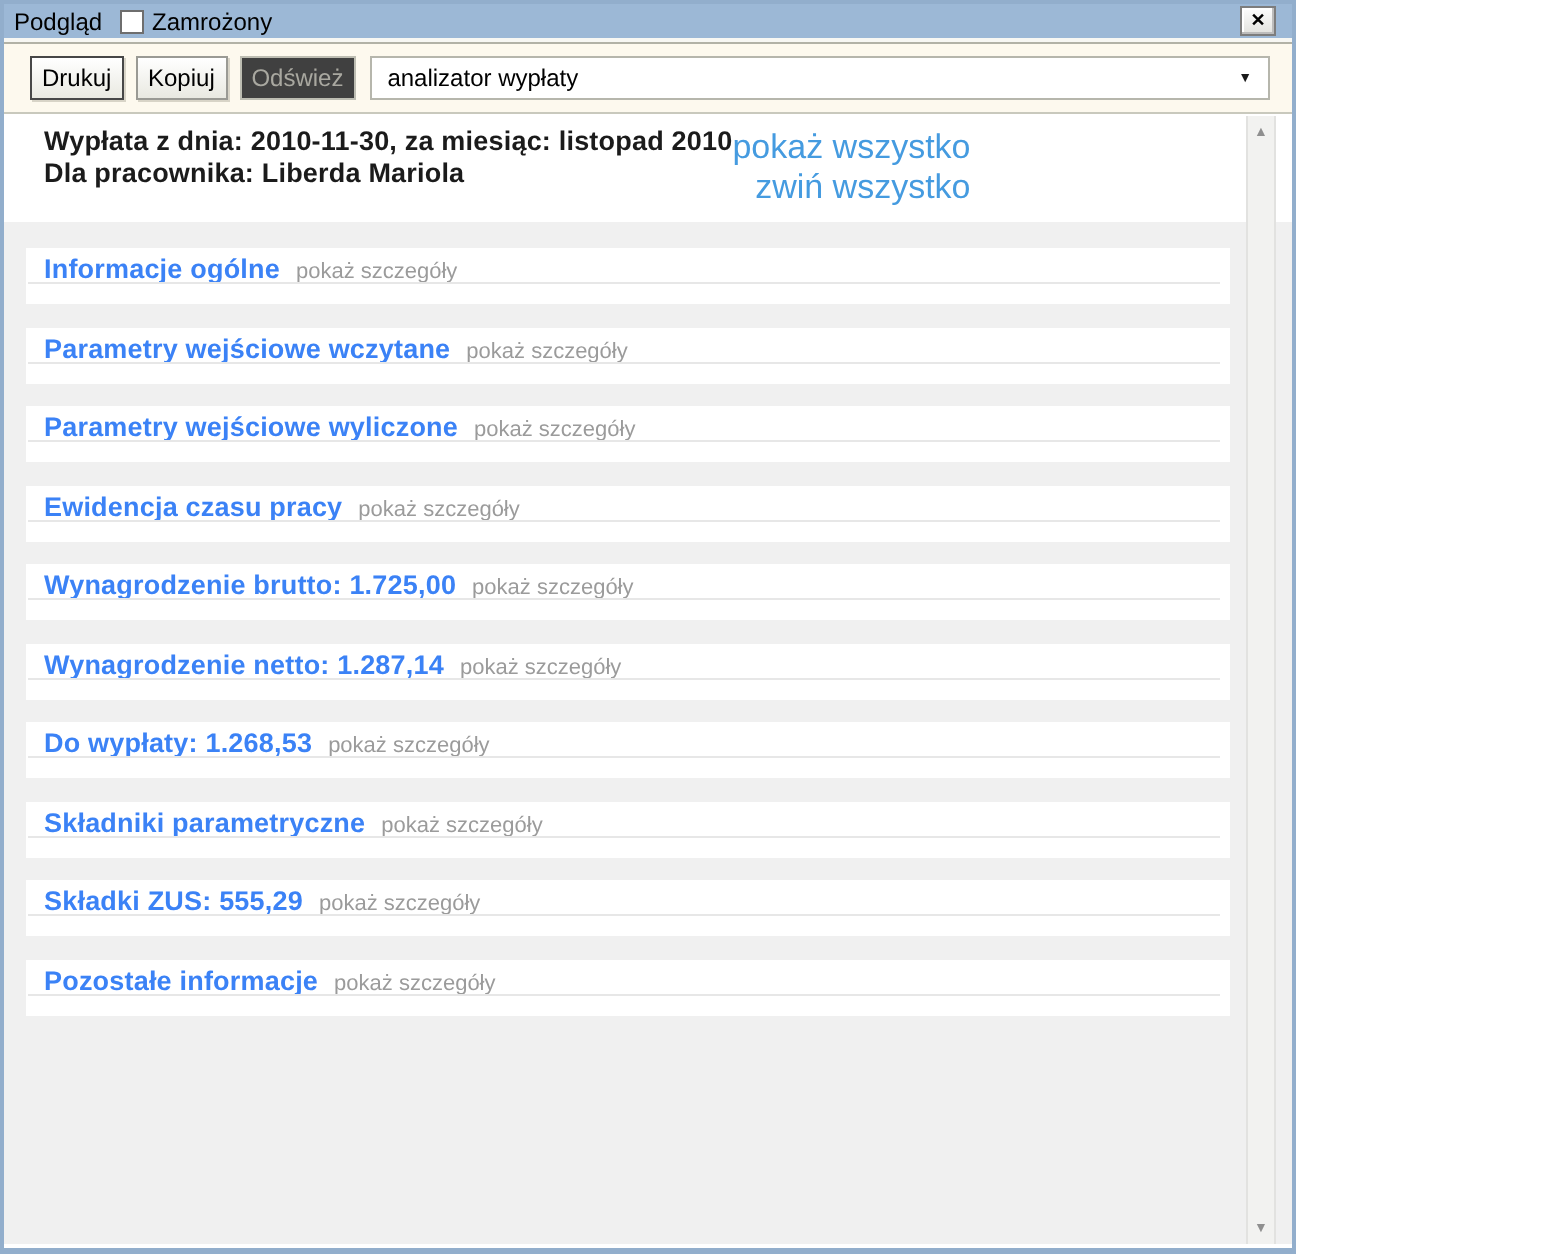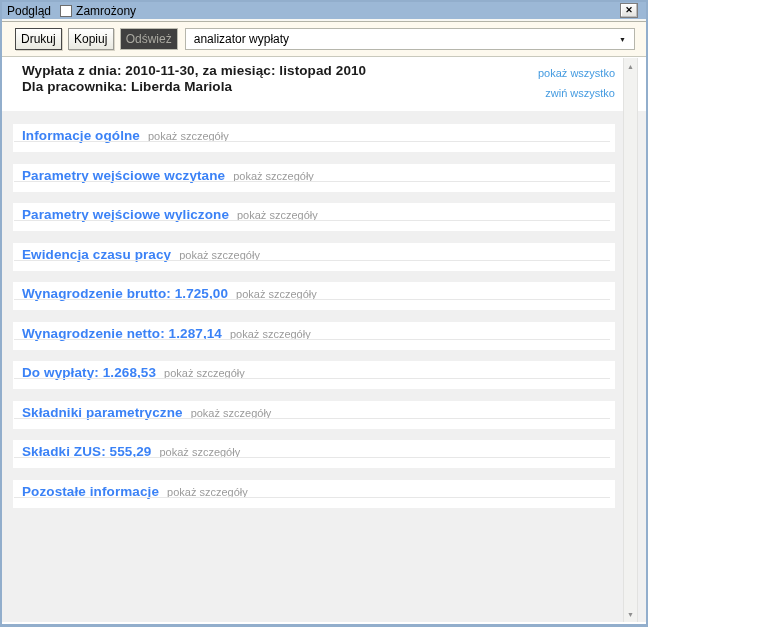--- a/index.html
+++ b/index.html
@@ -72,29 +72,29 @@
   .content{
     position:relative; height:567px;
     background:#f0f0f0;
     border-bottom:2px solid #ffffff;
     overflow:hidden;
   }
 
   .header-block{
     background:#ffffff; height:54px;
     padding:6px 31px 0 20px;
-    display:flex; justify-content:space-between;
+    display:flex; 
   }
   .header-lines{
     font-size:13.5px; font-weight:bold;
     line-height:15.5px; color:#1b1b1b; letter-spacing:0.1px;
   }
   .header-links{ text-align:right; padding-top:3px; }
   .header-links a{
-    display:block; font-size:11px; color:#459be0;
+    display:block; font-size:17px; color:#459be0;
     text-decoration:none; line-height:15px; cursor:pointer;
   }
   .header-links a:first-child{ margin-bottom:5px; }
 
   .sections{ margin:13px 31px 0 11px; }
   .section-row{
     position:relative; background:#ffffff;
     height:28px; margin-bottom:11.5px;
     padding:2px 0 0 9px;
   }

